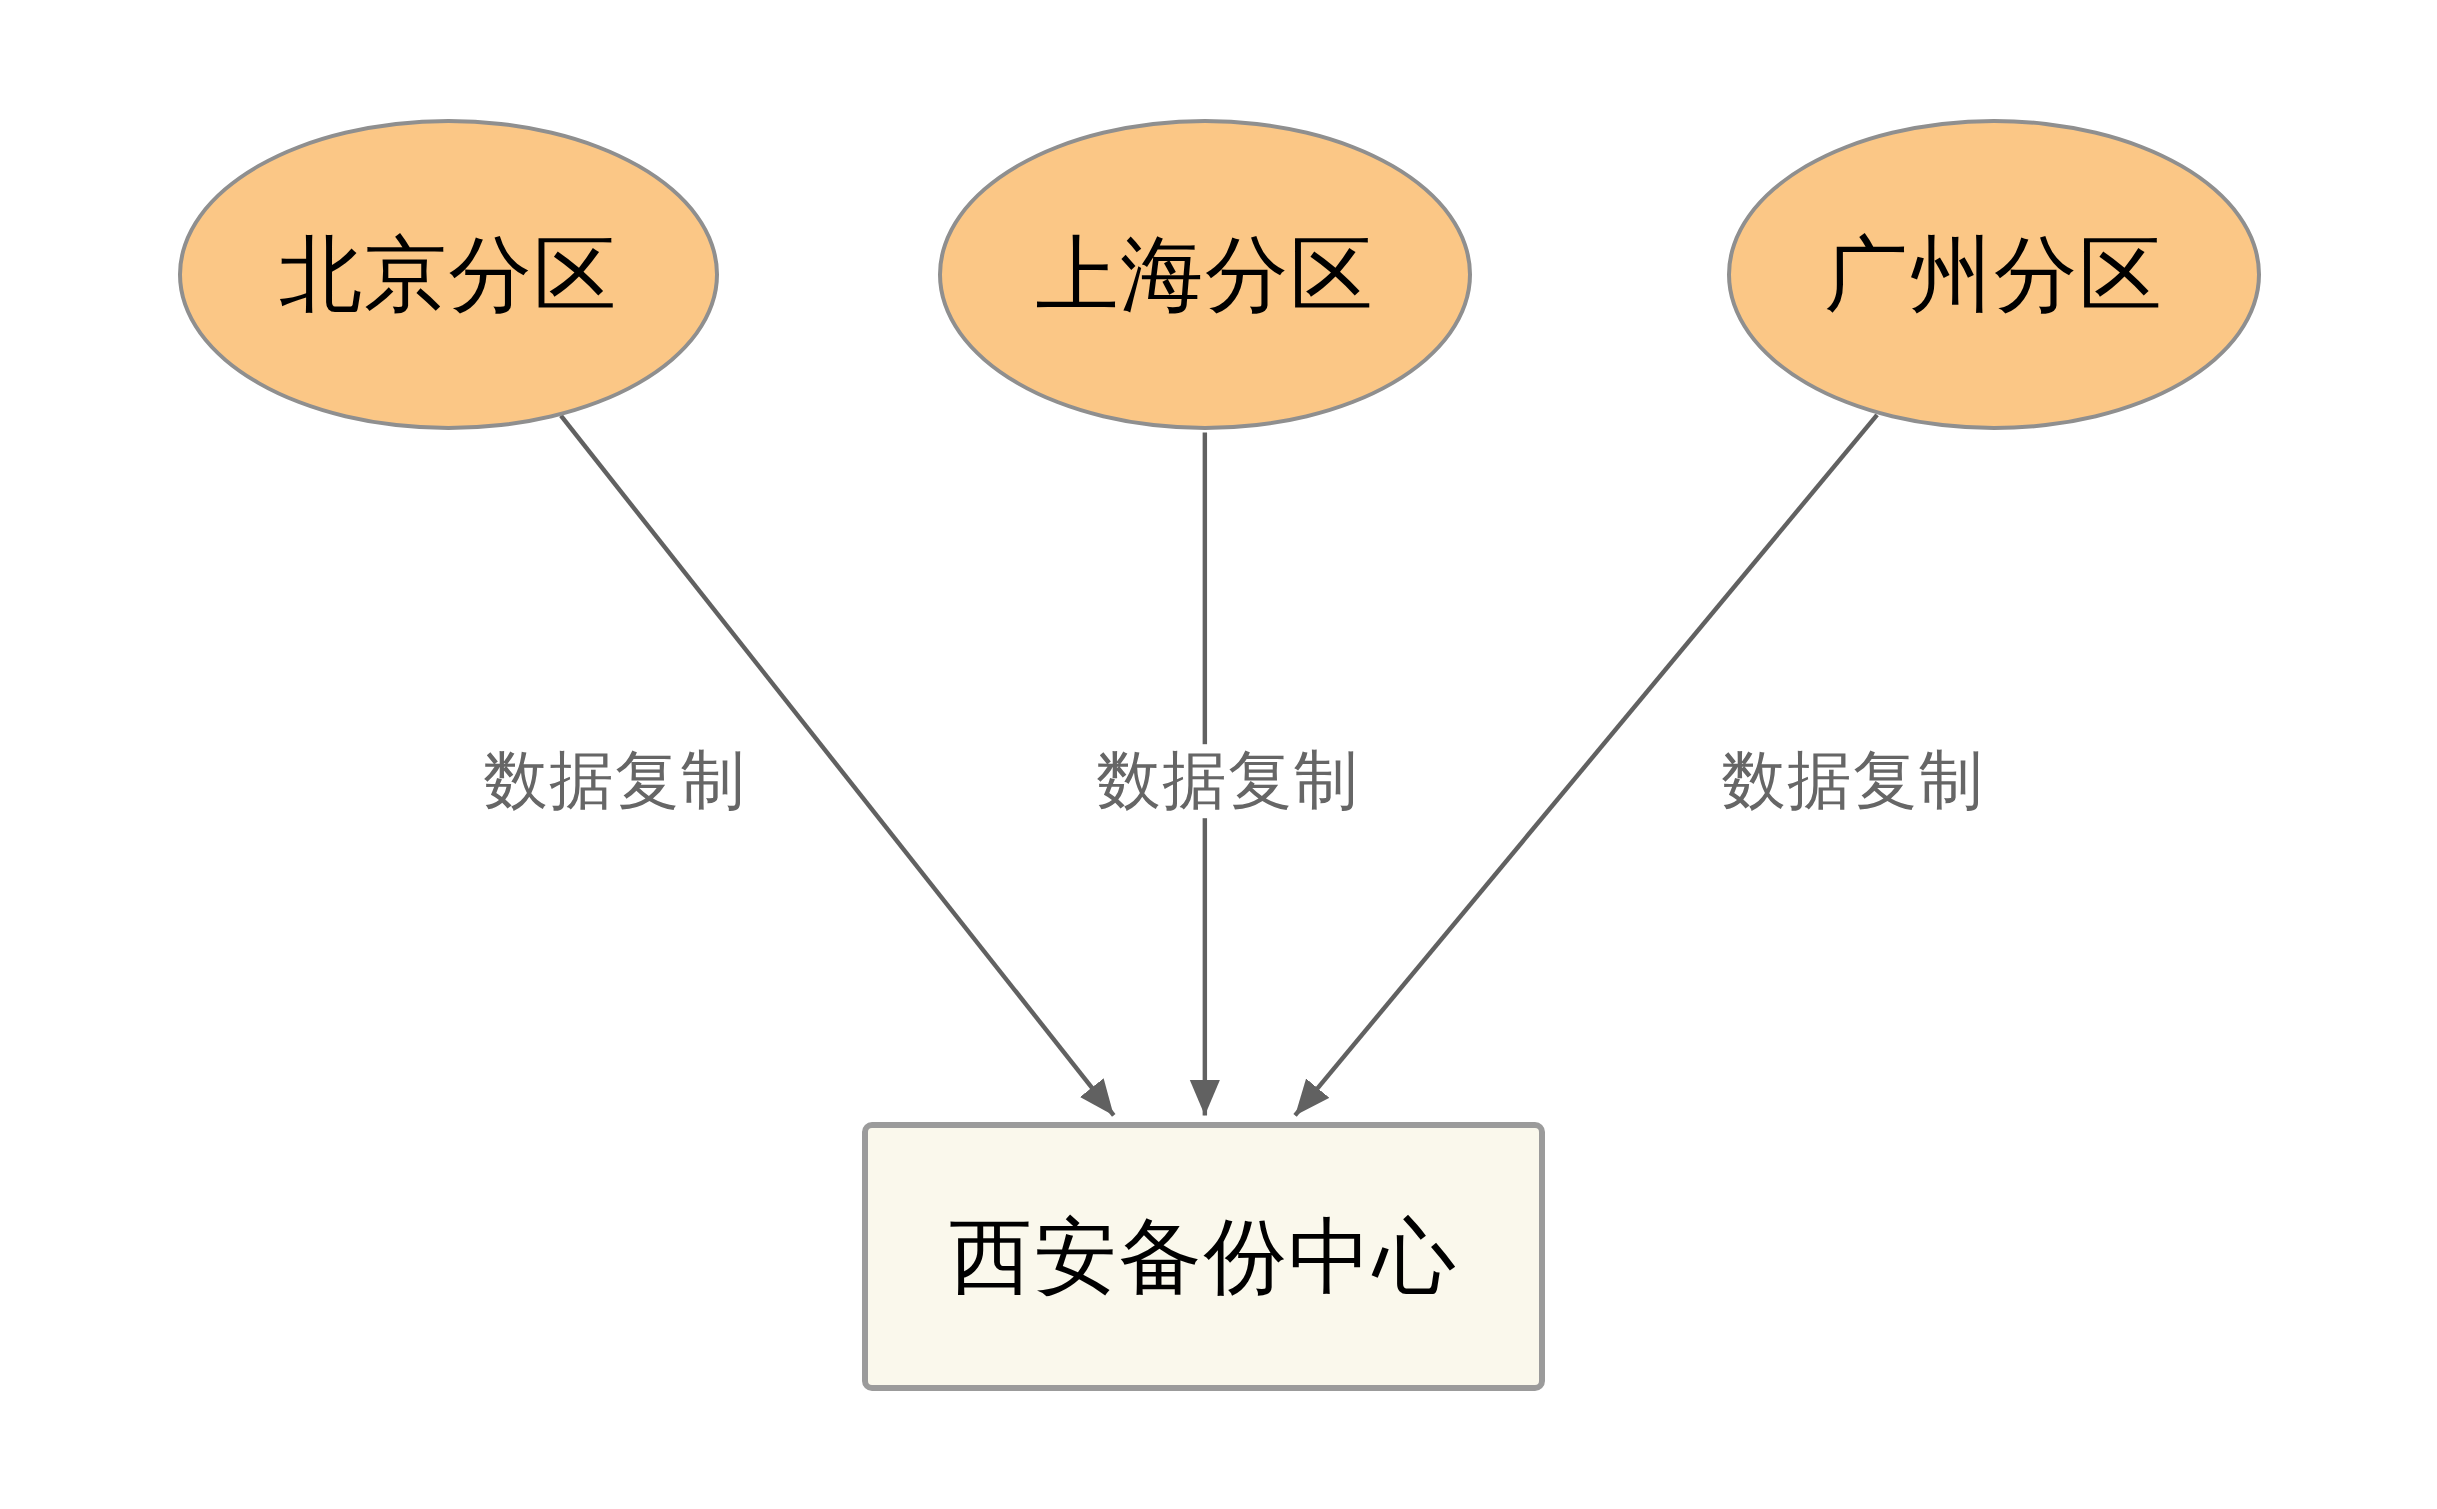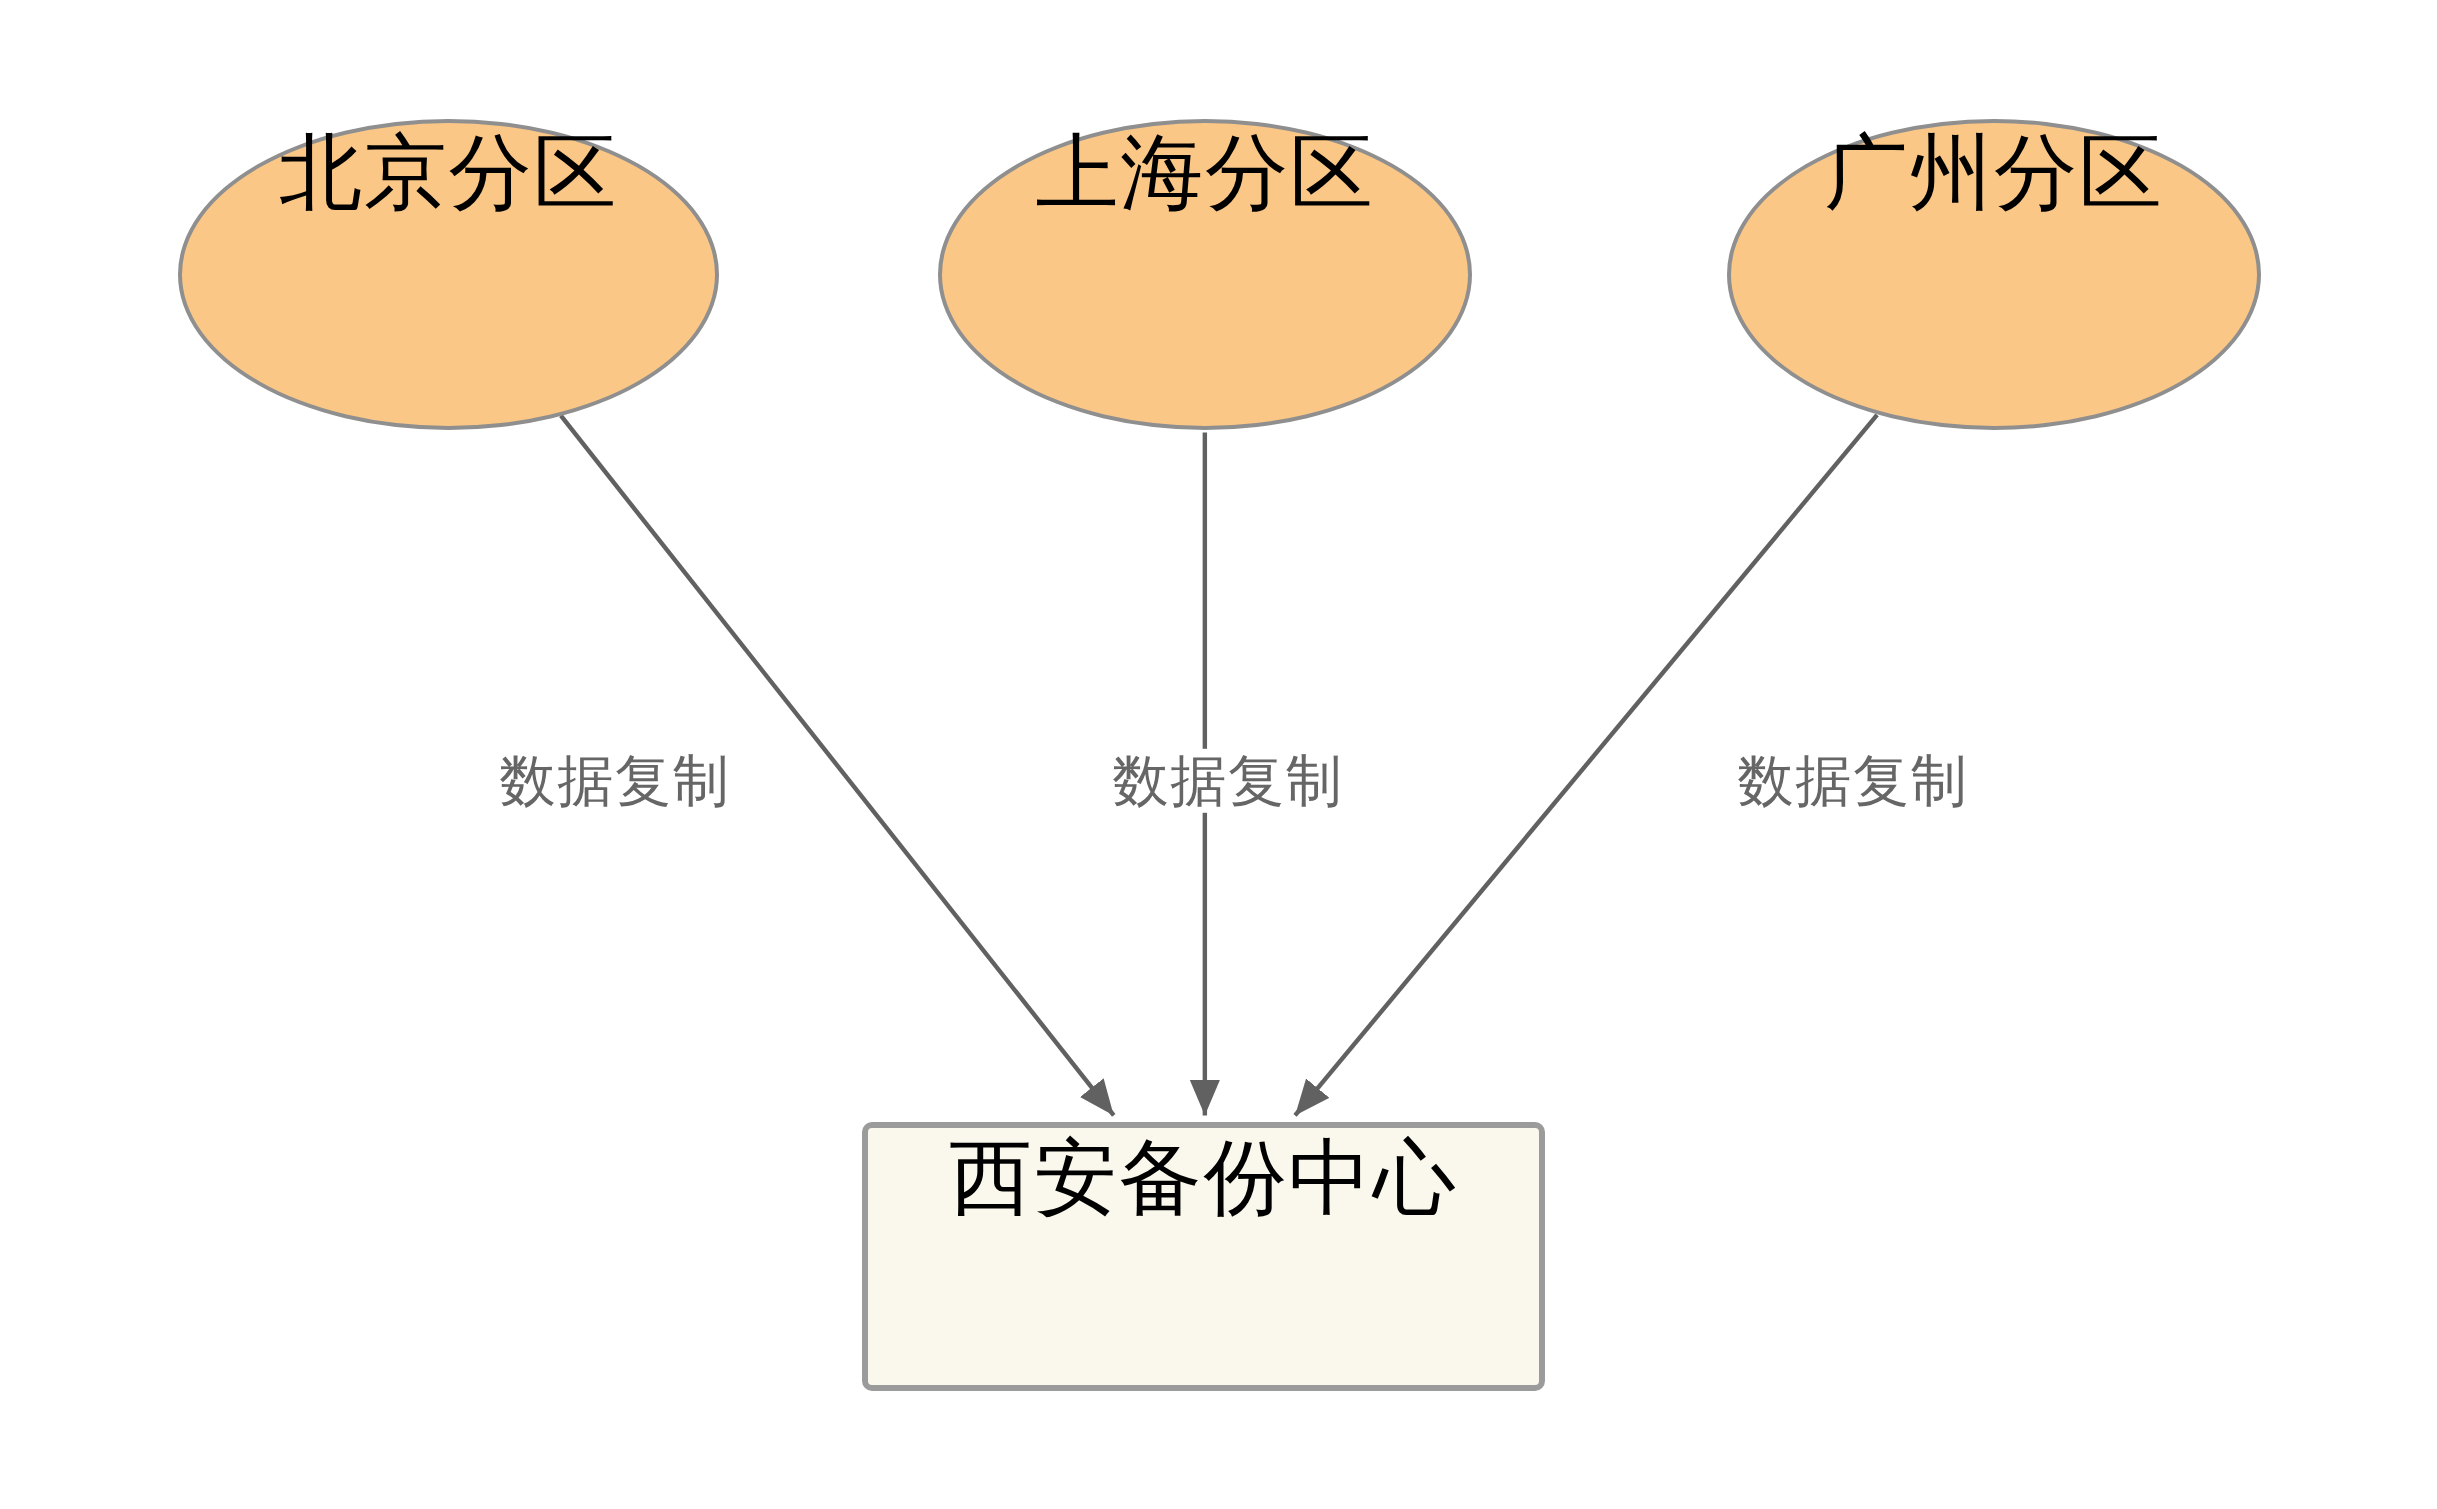--- a/index.html
+++ b/index.html
@@ -25,21 +25,21 @@
     overflow: hidden;
   }
   .edges-layer {
     position: absolute; left: 0; top: 0;
     width: 2438px; height: 1509px;
     pointer-events: none;
   }
   .edges-layer path { pointer-events: stroke; }
   .node {
     position: absolute;
-    display: flex; justify-content: center;
+    display: flex; align-items: center; justify-content: center;
     text-align: center;
     color: var(--node-text-color);
     font-size: 83px;
     line-height: 1.2;
     letter-spacing: 1.8px;
   }
   .node.ellipse {
     background: var(--node-fill);
     border: 4.4px solid var(--node-stroke);
     border-radius: 50%;
@@ -47,21 +47,21 @@
   .node.rect {
     background: var(--rect-fill);
     border: 6.2px solid var(--rect-stroke);
     border-radius: 10px;
   }
   .edge-label {
     position: absolute;
     transform: translate(-50%, -50%);
     color: var(--edge-label-color);
     background: var(--canvas-bg);
-    font-size: 56px;
+    font-size: 64px;
     line-height: 1.15;
     padding: 0 5.3px;
     white-space: nowrap;
     letter-spacing: 1.8px;
   }
 </style>
 </head>
 <body>
 
 <div class="canvas">

